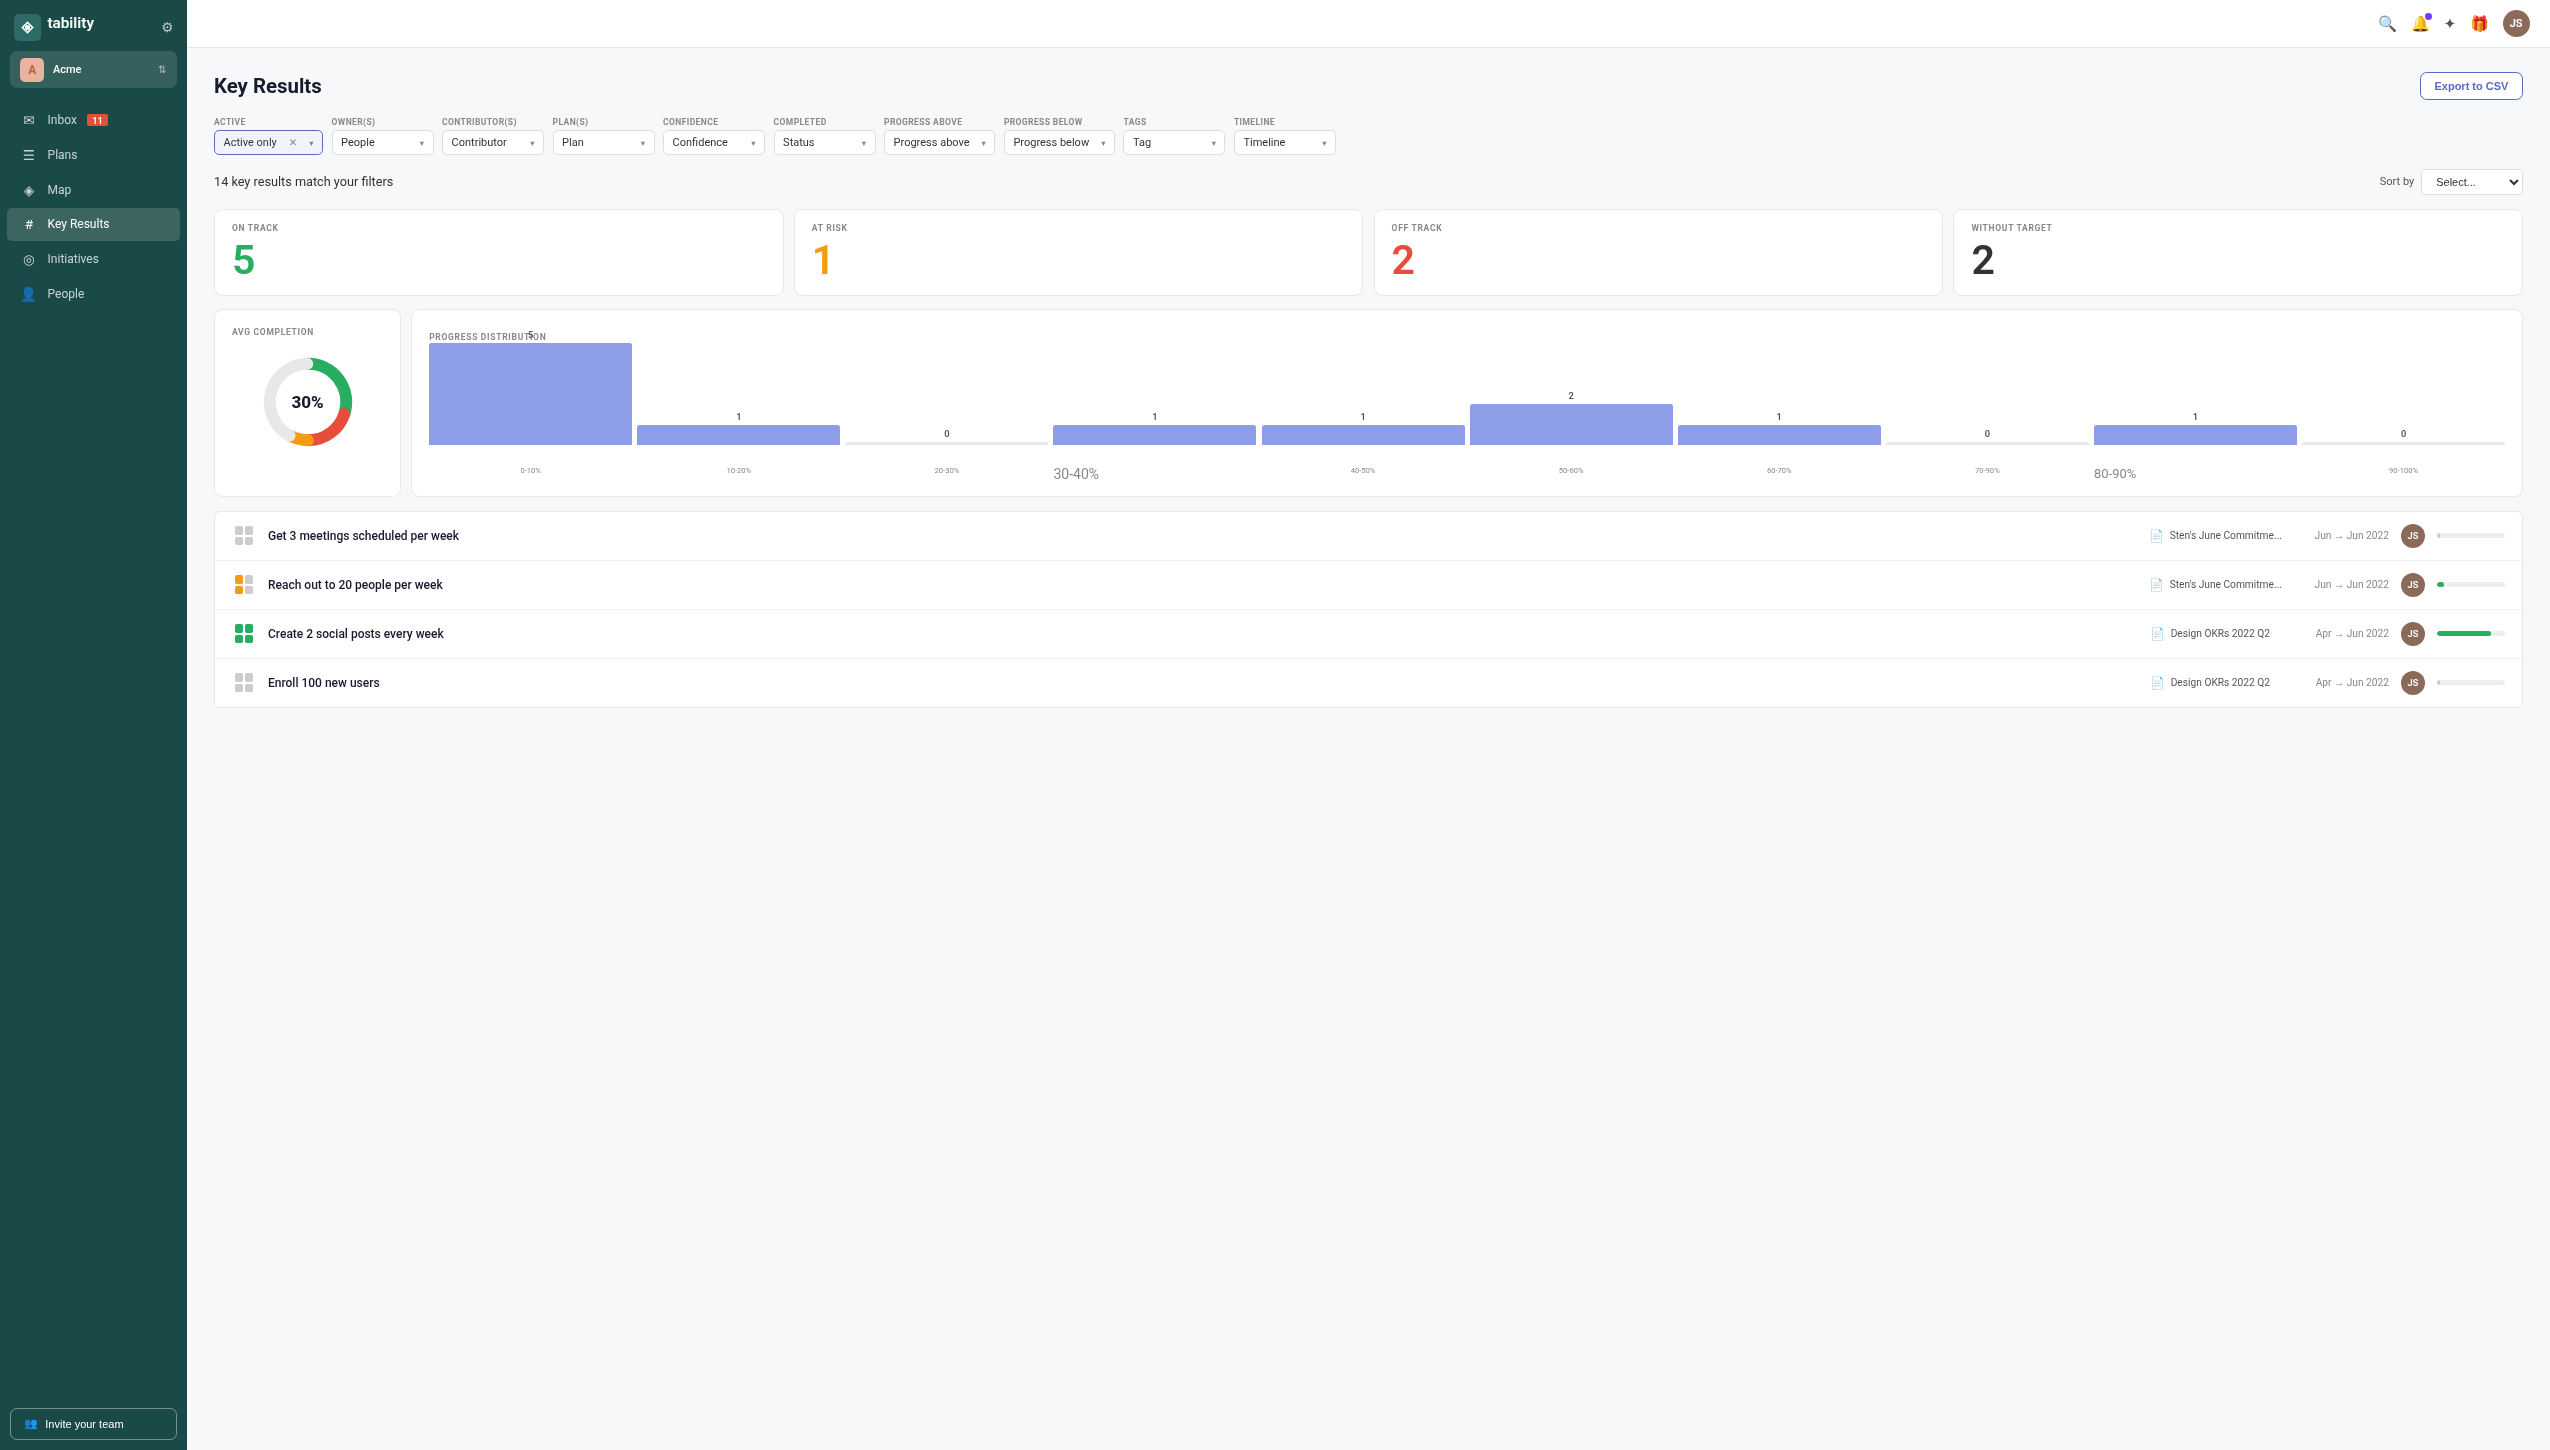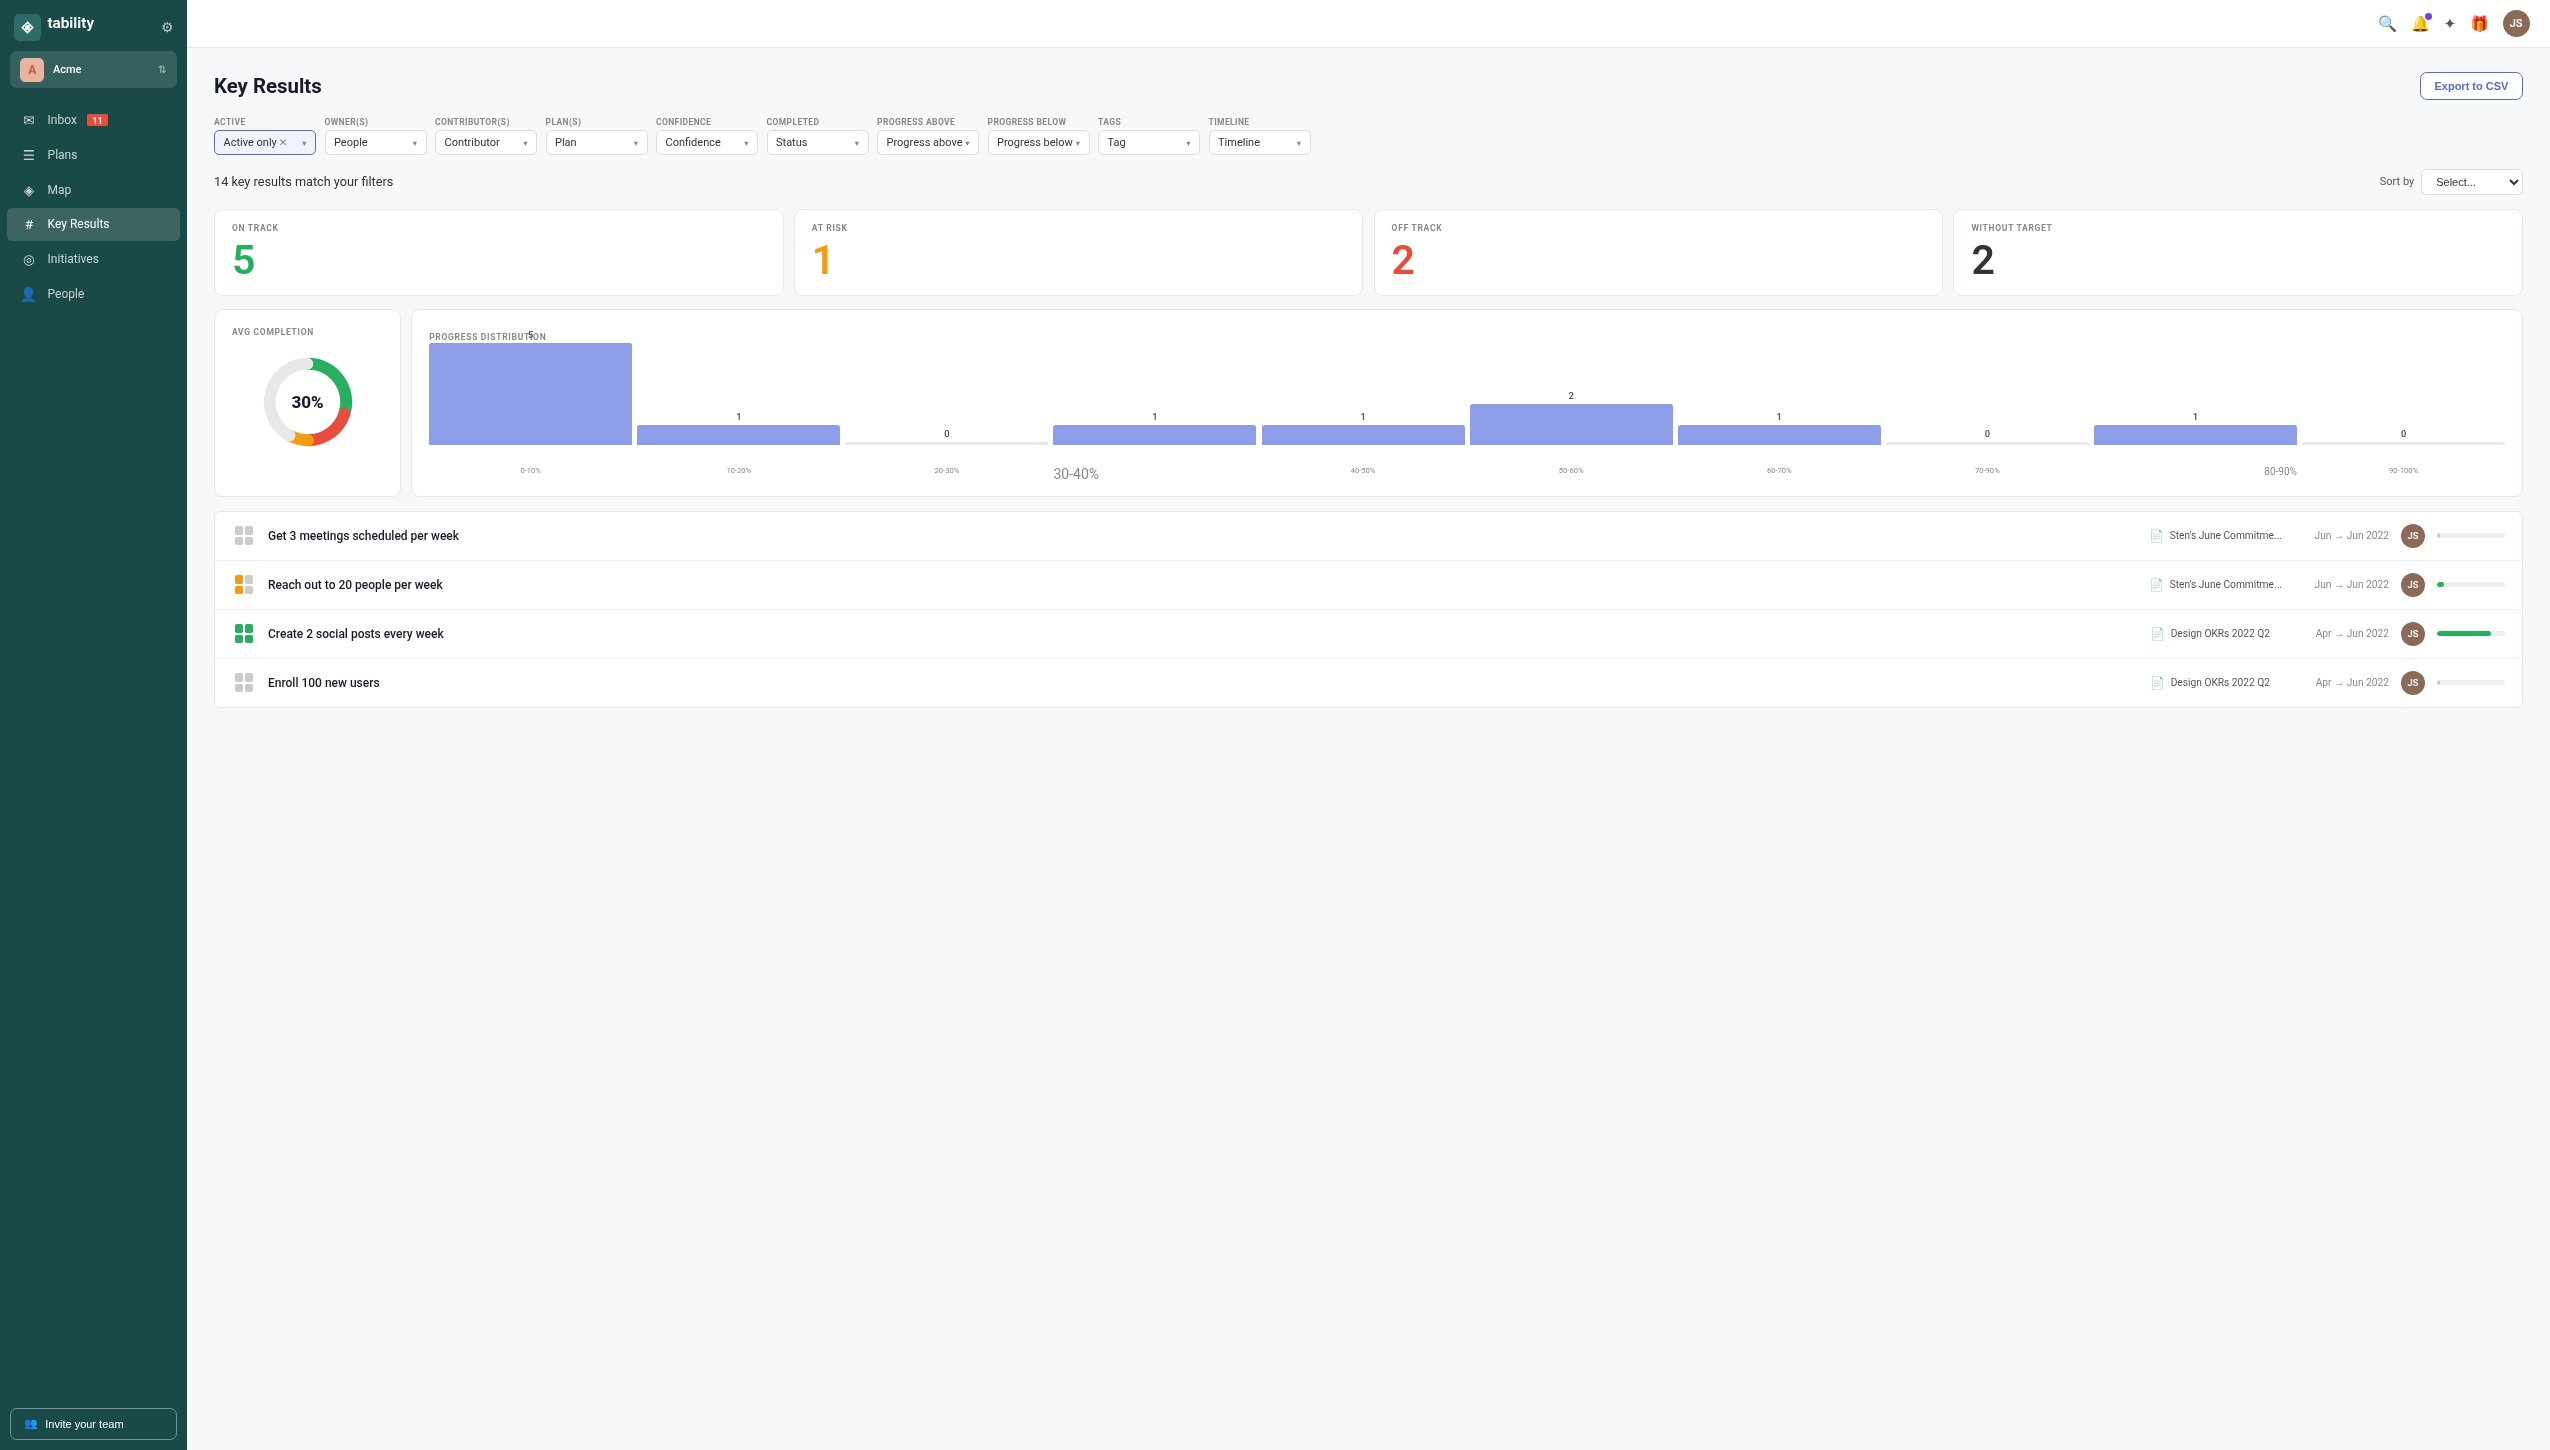--- a/index.html
+++ b/index.html
@@ -135,21 +135,21 @@
       font-size: 11px;
       font-weight: 600;
       cursor: pointer;
     }
 
     
     .filters { display: flex; flex-wrap: wrap; gap: 8.5px; margin-bottom: 13.6px; }
     .filter-group { display: flex; flex-direction: column; gap: 3.4px; }
     .filter-label { font-size: 8.5px; font-weight: 700; color: #888; letter-spacing: 0.4px; text-transform: uppercase; }
     .filter-select {
-      display: flex; align-items: center; gap: 2px;
+      display: flex; align-items: center; gap: 12px;
       padding: 5.1px 8.5px;
       border: 0.8px solid #ddd;
       border-radius: 5.1px;
       background: white;
       font-size: 11px;
       color: #333;
       cursor: pointer;
       min-width: 102px;
     }
     .filter-select.has-value { background: #f0f4ff; border-color: #5c6bc0; }
@@ -484,21 +484,21 @@
             </div>
             <div style="display: flex; gap: 5.1px; padding: 3.4px 0px 0px;">
               <div style="flex: 1 1 0%; font-size: 7.6px; color: rgb(136, 136, 136); text-align: center;">0-10%</div>
               <div style="flex: 1 1 0%; font-size: 7.6px; color: rgb(136, 136, 136); text-align: center;">10-20%</div>
               <div style="flex: 1 1 0%; font-size: 7.6px; color: rgb(136, 136, 136); text-align: center;">20-30%</div>
               <div style="flex: 1 1 0%; font-size: 14px; color: rgb(136, 136, 136); ">30-40%</div>
               <div style="flex: 1 1 0%; font-size: 7.6px; color: rgb(136, 136, 136); text-align: center;">40-50%</div>
               <div style="flex: 1 1 0%; font-size: 7.6px; color: rgb(136, 136, 136); text-align: center;">50-60%</div>
               <div style="flex: 1 1 0%; font-size: 7.6px; color: rgb(136, 136, 136); text-align: center;">60-70%</div>
               <div style="flex: 1 1 0%; font-size: 7.6px; color: rgb(136, 136, 136); text-align: center;">70-90%</div>
-              <div style="flex: 1 1 0%; font-size: 10px; color: rgb(136, 136, 136); text-align: right;">80-90%</div>
+              <div style="flex: 1 1 0%; font-size: 13px; color: rgb(136, 136, 136); text-align: left;">80-90%</div>
               <div style="flex: 1 1 0%; font-size: 7.6px; color: rgb(136, 136, 136); text-align: center;">90-100%</div>
             </div>
           </div>
       </div>
     </div>
 
     <div class="kr-list-card" id="kr-list">
         <div class="kr-row">
 
     <div class="kr-status-icon">

